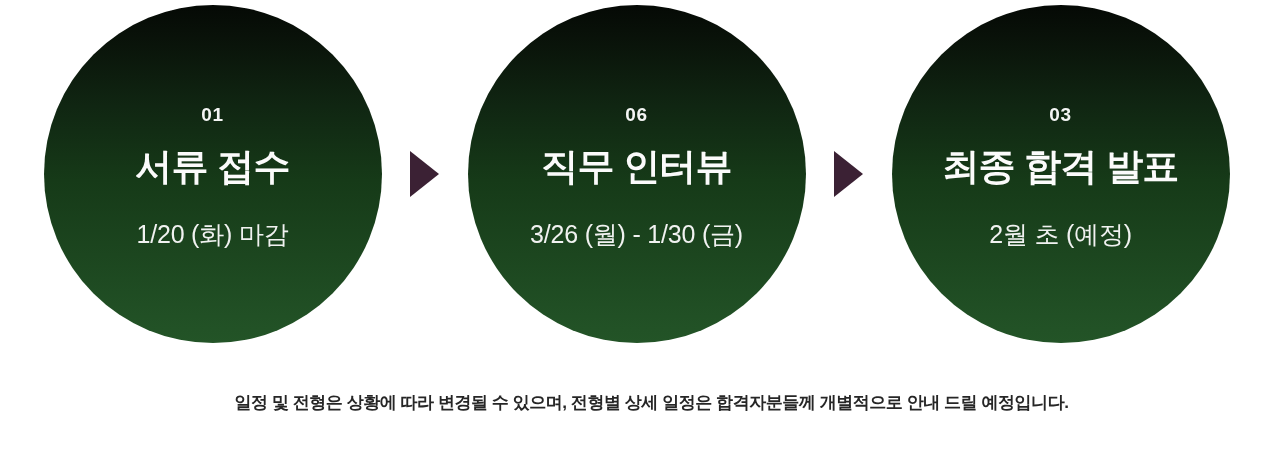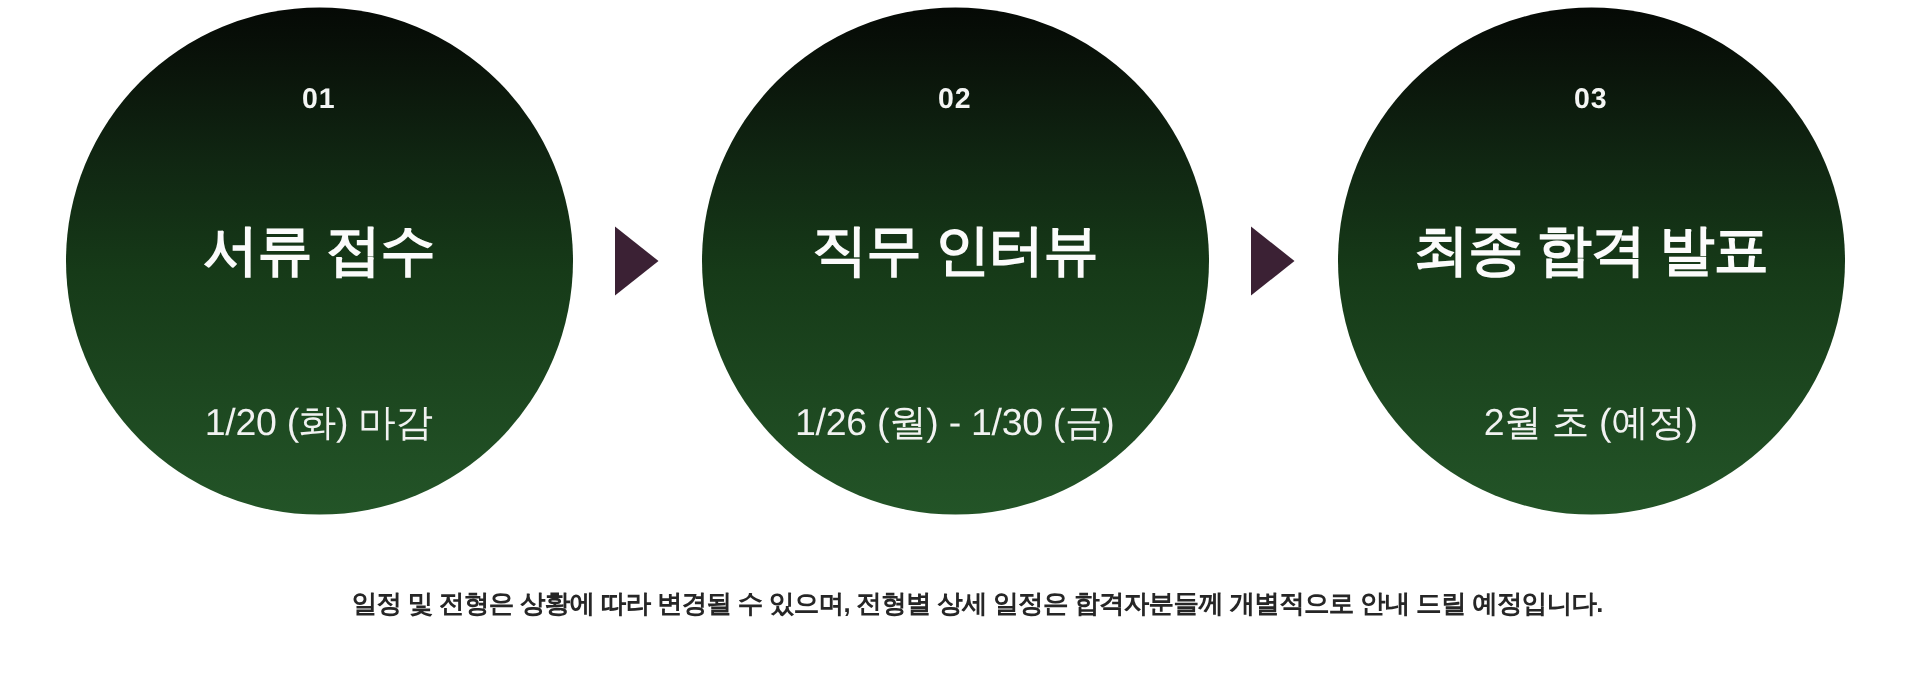--- a/index.html
+++ b/index.html
@@ -60,21 +60,20 @@
   }
 
   .step-inner {
     position: relative;
     width: 100%;
     display: flex;
     flex-direction: column;
     align-items: center;
     justify-content: center;
     padding-top: 6px;
-    gap: 48px;
   }
 
   .step-number {
     font-size: 19px;
     font-weight: 700;
     color: #f4f5f4;
     letter-spacing: 0.6px;
     line-height: 1;
     margin-bottom: 22px;
     text-align: center;
@@ -155,23 +154,23 @@
         <div class="step-date">1/20 (화) 마감</div>
       </div>
     </div>
 
     <div class="step-arrow">
       <span class="arrow-glyph"></span>
     </div>
 
     <div class="step-node">
       <div class="step-inner">
-        <div class="step-number">02</div>
+        <div class="step-number">06</div>
         <div class="step-title">직무 인터뷰</div>
-        <div class="step-date">1/26 (월) - 1/30 (금)</div>
+        <div class="step-date">3/26 (월) - 1/30 (금)</div>
       </div>
     </div>
 
     <div class="step-arrow">
       <span class="arrow-glyph"></span>
     </div>
 
     <div class="step-node">
       <div class="step-inner">
         <div class="step-number">03</div>

